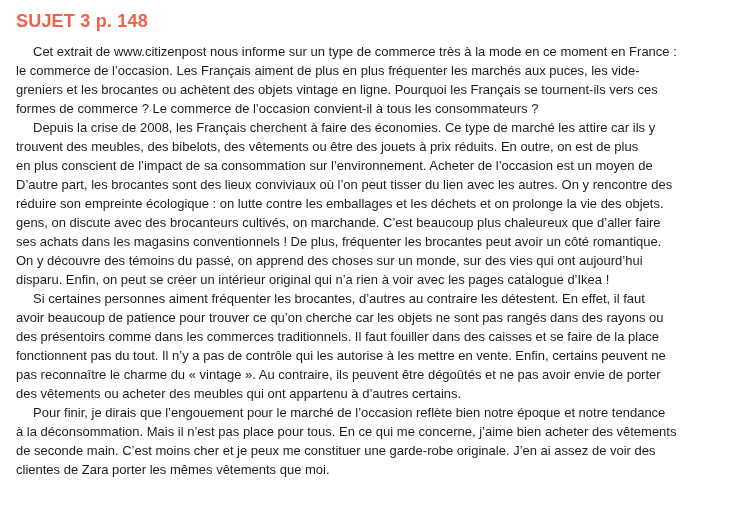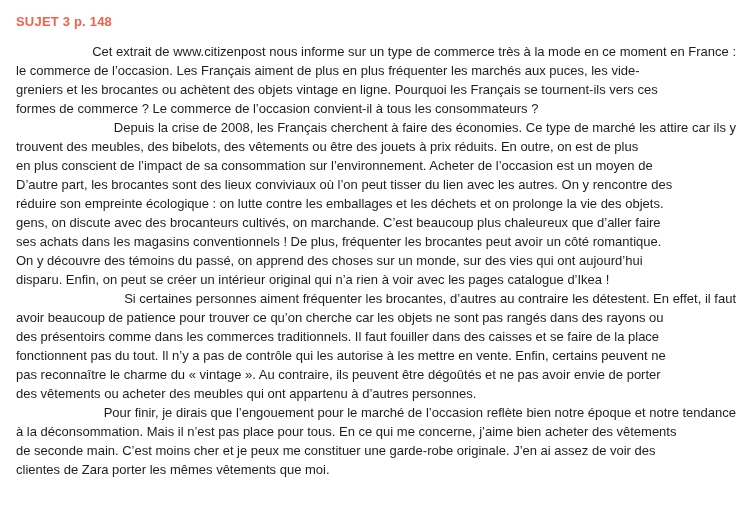--- a/index.html
+++ b/index.html
@@ -12,36 +12,35 @@
   }
   .page {
     box-sizing: border-box;
     width: 750px;
     height: 510px;
     padding: 13px 14px 0 16px;
   }
   .subject-title {
     margin: 0 0 12px 0;
     color: #f2614a;
-    font-size: 13px;
+    font-size: 18px;
     font-weight: 700;
     line-height: 17px;
     letter-spacing: 0.2px;
   }
   .article {
     color: #1e1e1e;
   }
   .line {
     white-space: pre;        
     font-size: 13px;
     line-height: 19px;
   }
   .line.indent {
     padding-left: 17px;      
-    text-align: right;
   }
 </style>
 </head>
 <body>
 
 <div class="page">
   <h1 class="subject-title">SUJET 3 p. 148</h1>
   <div class="article">
       <div class="line indent">Cet extrait de www.citizenpost nous informe sur un type de commerce très à la mode en ce moment en France :</div>
       <div class="line">le commerce de l’occasion. Les Français aiment de plus en plus fréquenter les marchés aux puces, les vide-</div>
@@ -54,19 +53,19 @@
       <div class="line">réduire son empreinte écologique : on lutte contre les emballages et les déchets et on prolonge la vie des objets.</div>
       <div class="line">gens, on discute avec des brocanteurs cultivés, on marchande. C’est beaucoup plus chaleureux que d’aller faire</div>
       <div class="line">ses achats dans les magasins conventionnels ! De plus, fréquenter les brocantes peut avoir un côté romantique.</div>
       <div class="line">On y découvre des témoins du passé, on apprend des choses sur un monde, sur des vies qui ont aujourd’hui</div>
       <div class="line">disparu. Enfin, on peut se créer un intérieur original qui n’a rien à voir avec les pages catalogue d’Ikea !</div>
       <div class="line indent">Si certaines personnes aiment fréquenter les brocantes, d’autres au contraire les détestent. En effet, il faut</div>
       <div class="line">avoir beaucoup de patience pour trouver ce qu’on cherche car les objets ne sont pas rangés dans des rayons ou</div>
       <div class="line">des présentoirs comme dans les commerces traditionnels. Il faut fouiller dans des caisses et se faire de la place</div>
       <div class="line">fonctionnent pas du tout. Il n’y a pas de contrôle qui les autorise à les mettre en vente. Enfin, certains peuvent ne</div>
       <div class="line">pas reconnaître le charme du « vintage ». Au contraire, ils peuvent être dégoûtés et ne pas avoir envie de porter</div>
-      <div class="line">des vêtements ou acheter des meubles qui ont appartenu à d’autres personnes.</div>
+      <div class="line">des vêtements ou acheter des meubles qui ont appartenu à d’autres certains.</div>
       <div class="line indent">Pour finir, je dirais que l’engouement pour le marché de l’occasion reflète bien notre époque et notre tendance</div>
       <div class="line">à la déconsommation. Mais il n’est pas place pour tous. En ce qui me concerne, j’aime bien acheter des vêtements</div>
       <div class="line">de seconde main. C’est moins cher et je peux me constituer une garde-robe originale. J’en ai assez de voir des</div>
       <div class="line">clientes de Zara porter les mêmes vêtements que moi.</div>
     </div>
 </div>
 
 </body></html>

